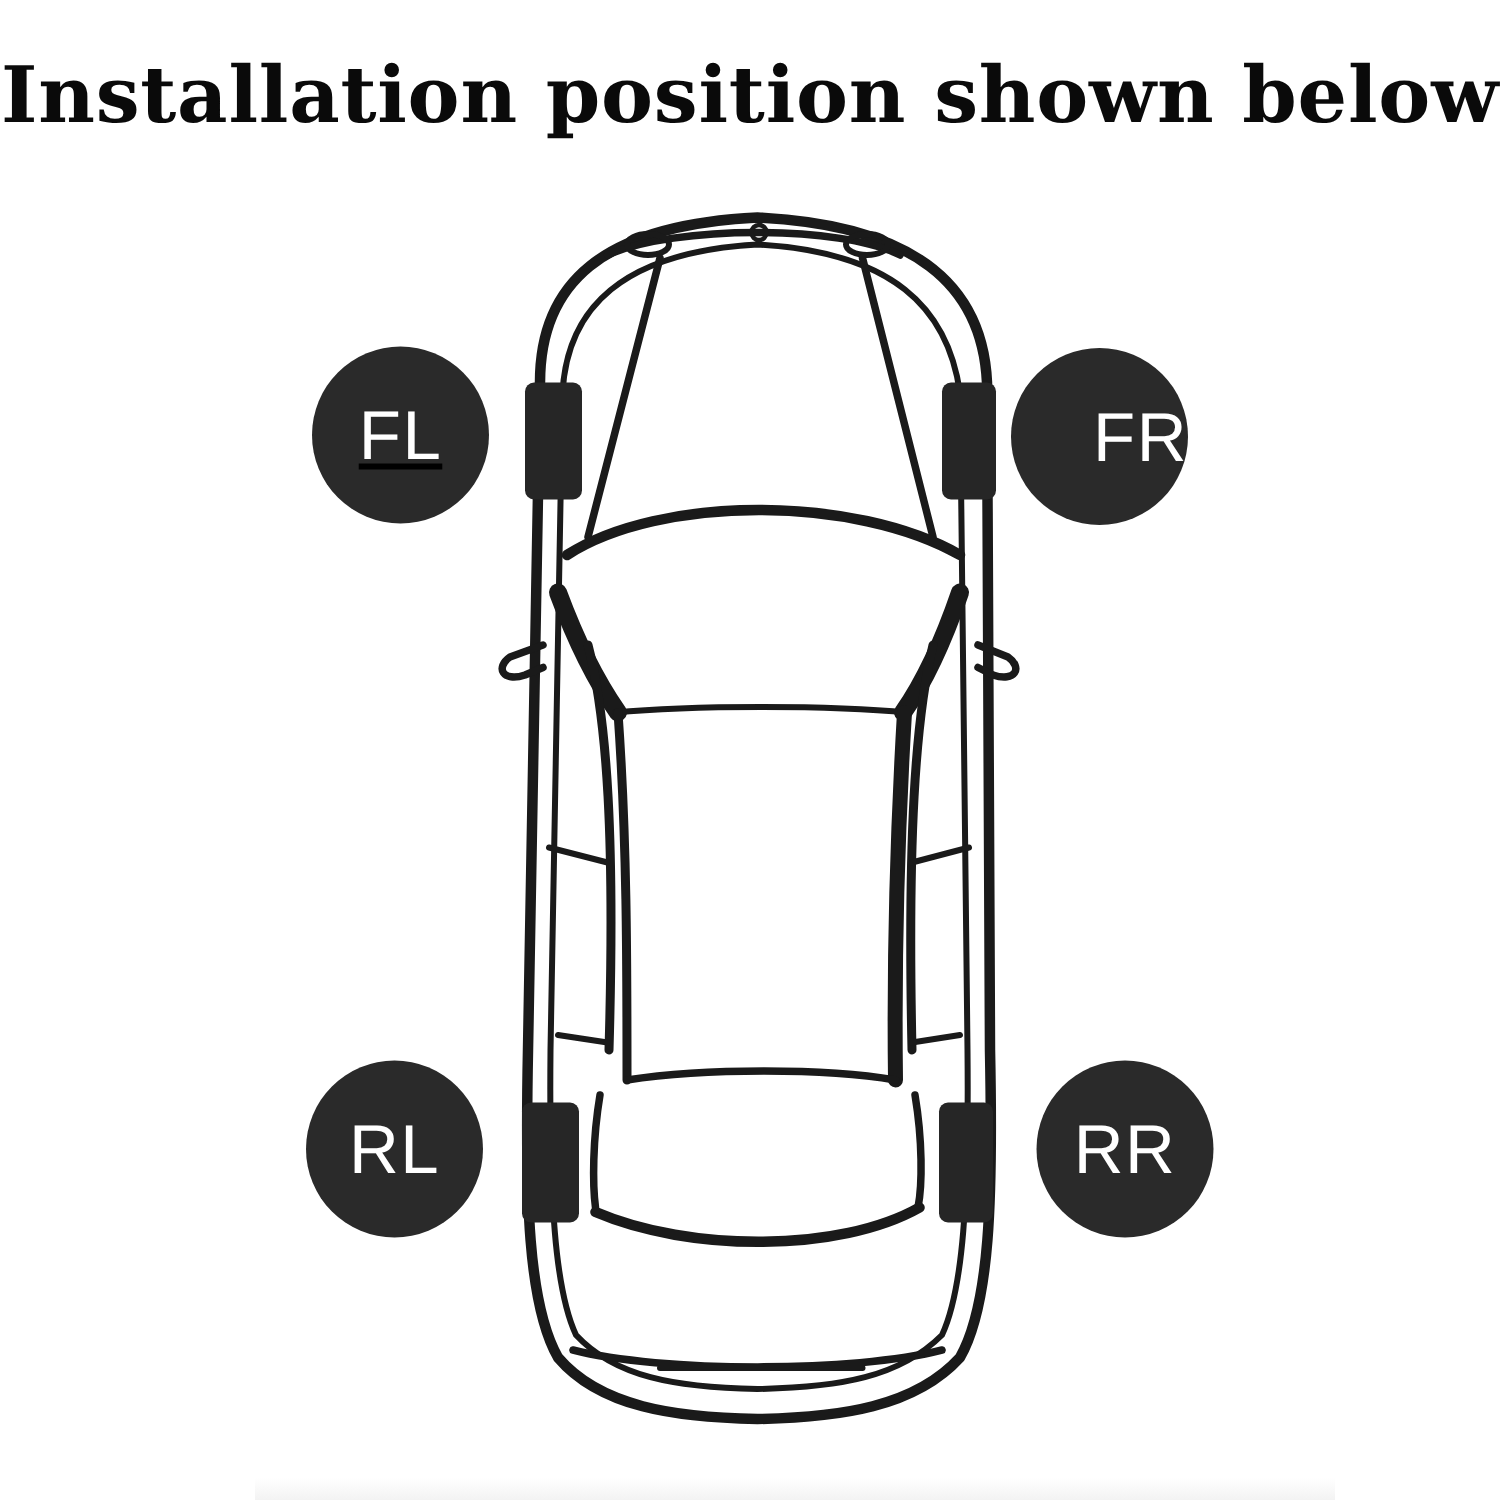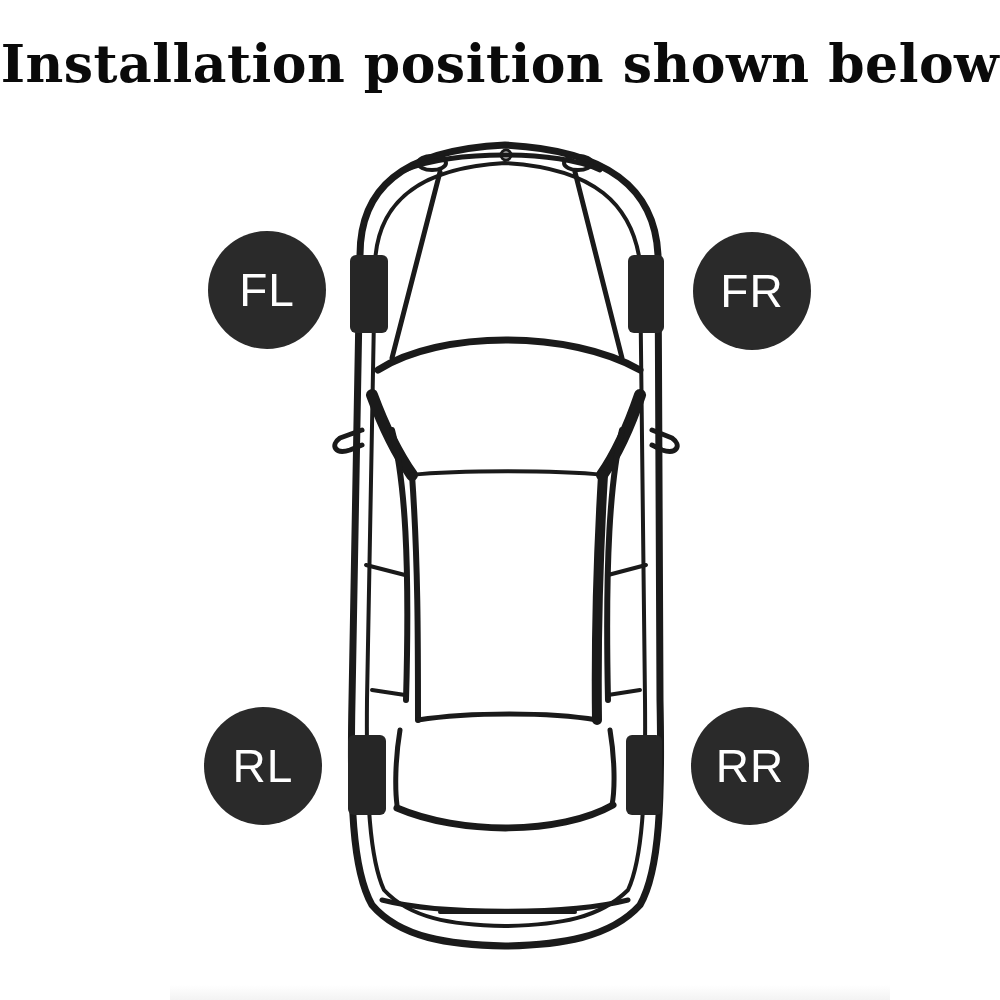--- a/index.html
+++ b/index.html
@@ -24,24 +24,24 @@
   .footer-smudge {
     position: absolute; left: 170px; top: 985px; width: 720px; height: 15px;
     background: linear-gradient(#ffffff, #f3f3f3);
   }
 </style>
 </head>
 <body>
 
 <div class="title">Installation position shown below</div>
 
-<div class="badge" style="left:208px; top:231px;">
+<div class="badge" style="left:208px; top:231px;text-decoration:underline;">
   <span>FL</span>
 </div>
-<div class="badge" style="left:693px; top:232px;">
+<div class="badge" style="left:674px; top:232px;justify-content:flex-end;">
   <span>FR</span>
 </div>
 <div class="badge" style="left:204px; top:707px;align-items:center;">
   <span>RL</span>
 </div>
 <div class="badge" style="left:691px; top:707px;">
   <span>RR</span>
 </div>
 
 <svg class="car" viewBox="0 0 1000 1000" xmlns="http://www.w3.org/2000/svg">

